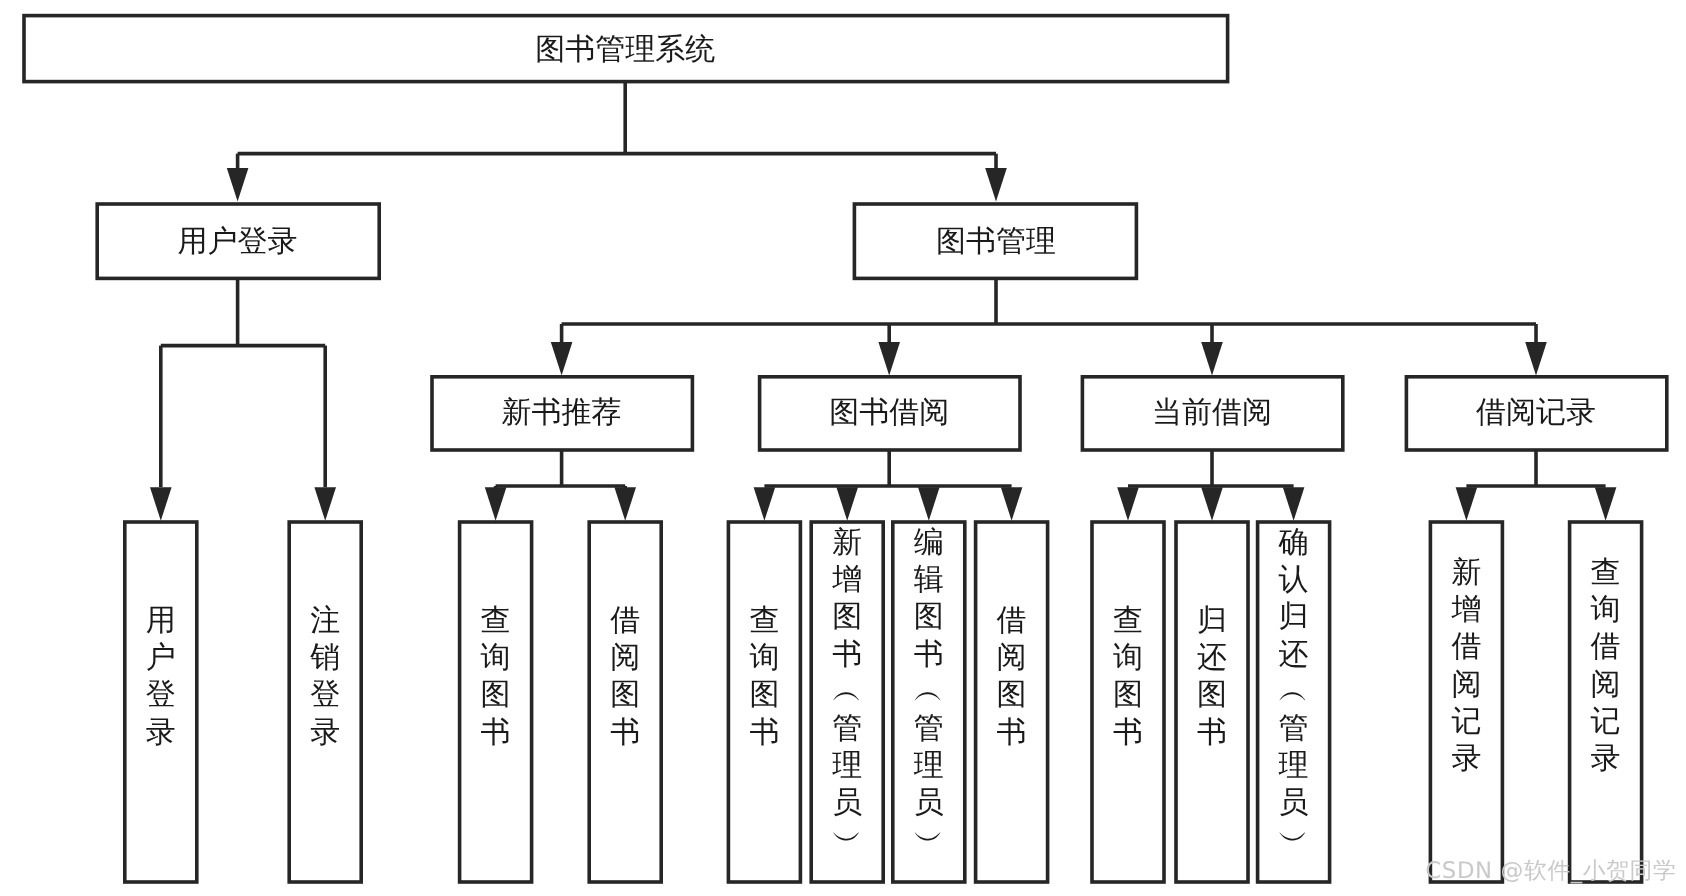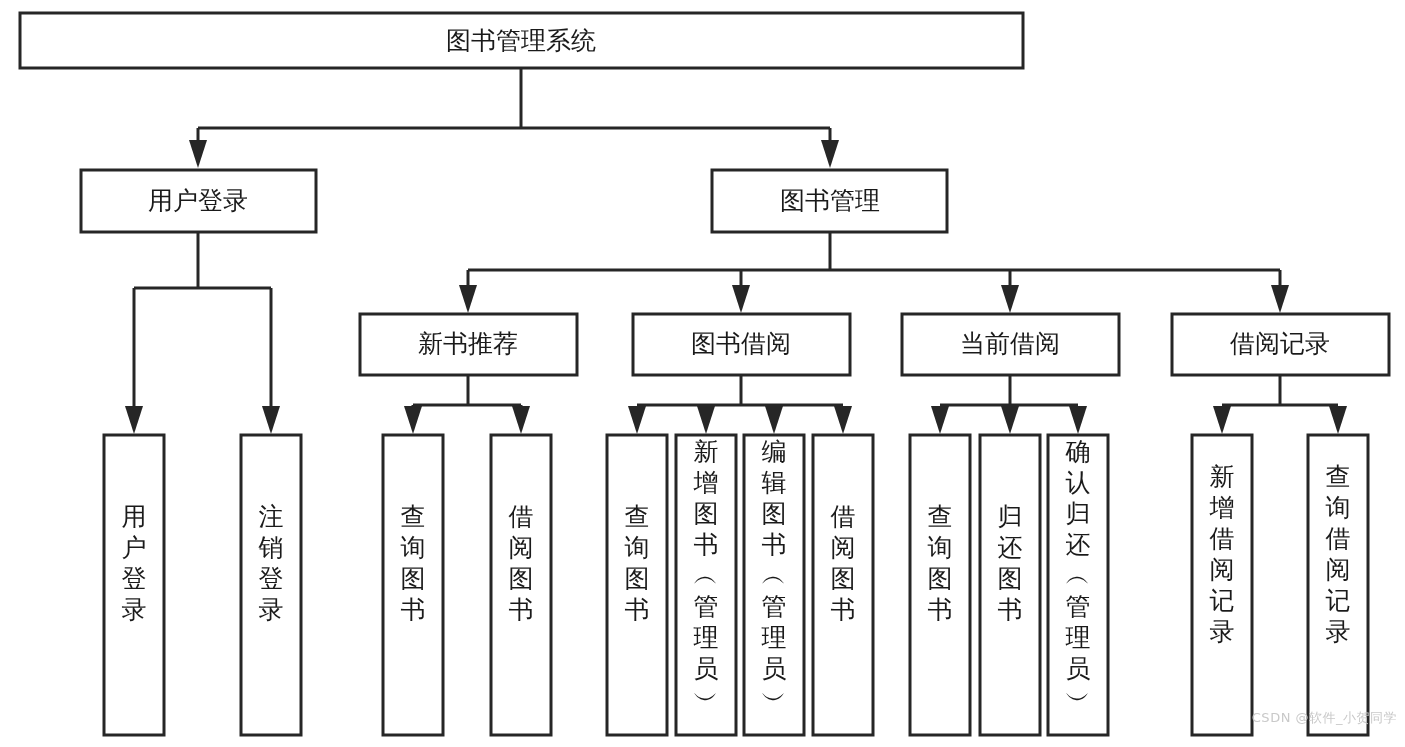--- a/index.html
+++ b/index.html
@@ -45,23 +45,23 @@
     fill: none;
     stroke-linecap: butt;
   }
   .arrow-head {
     fill: #262626;
     stroke: none;
   }
   .watermark {
     position: absolute;
     right: 8px;
-    bottom: 20px;
-    font-family: "DejaVu Sans", "Liberation Sans", sans-serif;
-    font-size: 13px;
+    bottom: 8px;
+    font-family: "DejaVu Sans", "Liberation Sans", sans-serif;
+    font-size: 19px;
     color: #c9c9c9;
     white-space: nowrap;
     letter-spacing: 0.5px;
     pointer-events: none;
   }
 </style>
 </head>
 <body>
 
 <div id="diagram-root">

